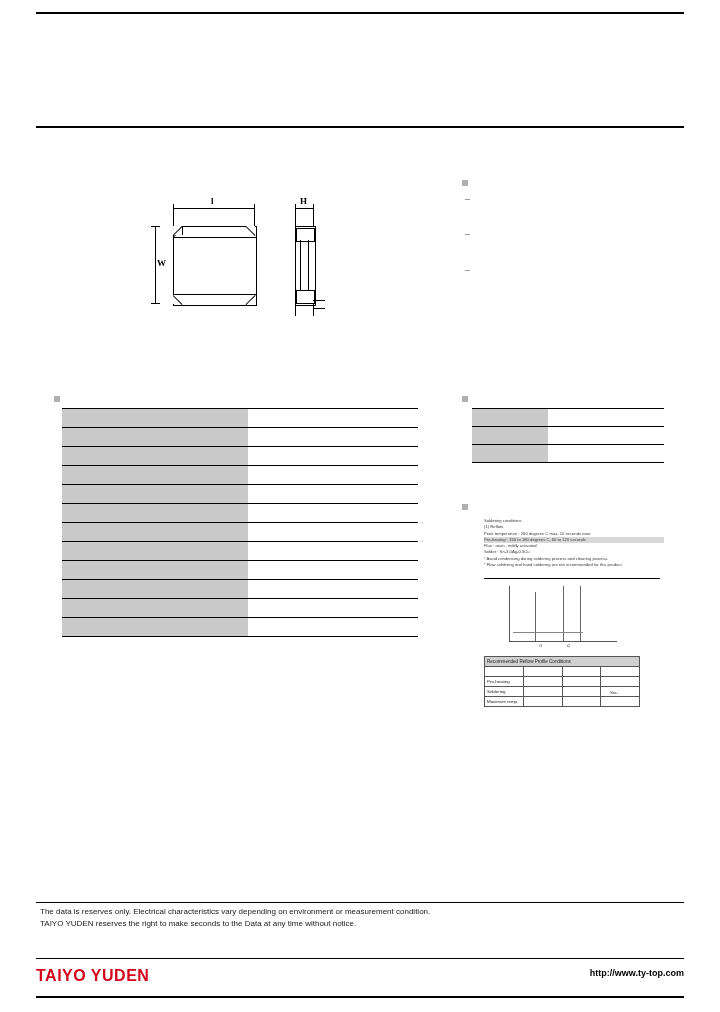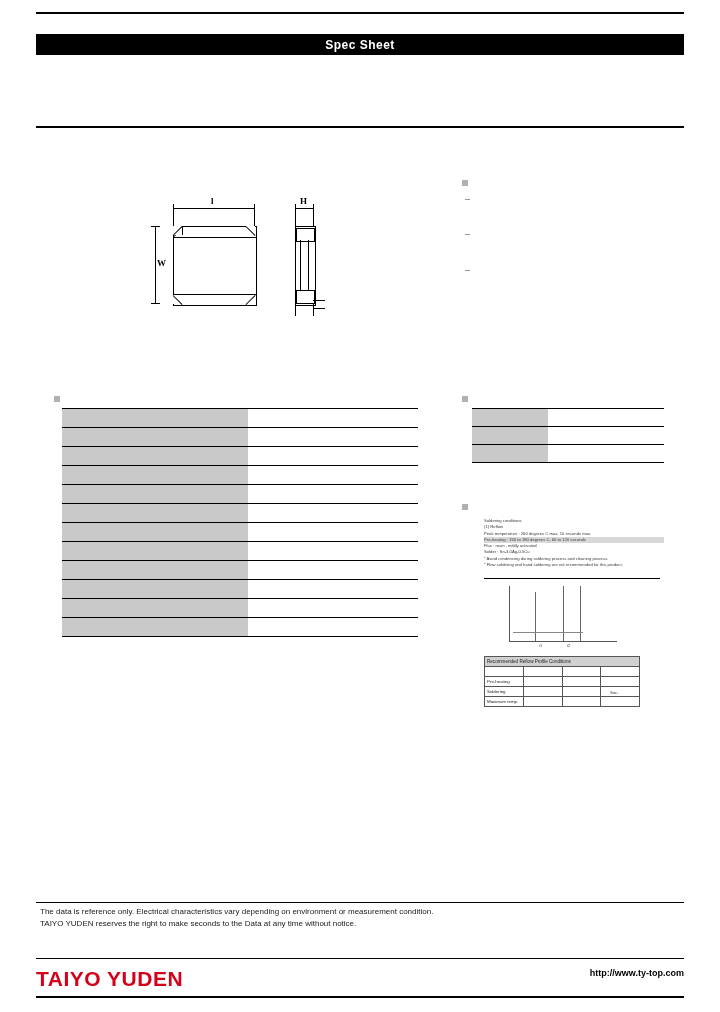--- a/index.html
+++ b/index.html
@@ -222,21 +222,21 @@
   }
   .footer-rule-bottom {
     position: absolute;
     left: 36px; top: 958px;
     width: 648px; height: 1px;
     background: #000;
   }
   .brand {
     position: absolute;
     left: 36px; top: 967px;
-    font-size: 21px;
+    font-size: 16px;
     font-weight: bold;
     color: #d4001a;
     letter-spacing: 0.5px;
     font-family: "Liberation Sans", sans-serif;
   }
   .url {
     position: absolute;
     right: 36px; top: 968px;
     font-size: 9px;
     font-weight: bold;
@@ -249,21 +249,20 @@
     background: #000;
   }
 </style>
 </head>
 <body>
 
 <div class="page">
 
   <div class="top-rule"></div>
 
-  <div class="title-bar">Spec Sheet</div>
 
   <div class="header-rule"></div>
 
   <div class="drawing">
 
     <div class="thinline" style="left:28px; top:12px; width:82px; height:1px;"></div>
     <div class="thinline" style="left:28px; top:8px; width:1px; height:9px;"></div>
     <div class="thinline" style="left:109px; top:8px; width:1px; height:9px;"></div>
     <div class="thinline" style="left:28px; top:17px; width:1px; height:14px;"></div>
     <div class="thinline" style="left:109px; top:17px; width:1px; height:14px;"></div>
@@ -443,21 +442,21 @@
         <td></td>
         <td></td>
         <td></td>
       </tr>
     </tbody>
   </table>
   <div style="position:absolute; left:610px; top:690px; font-size:4.4px; color:#333;">Sec.</div>
 
   <div class="footer-rule-top"></div>
   <div class="footer-text">
-    <div>The data is reference only. Electrical characteristics vary depending on environment or measurement condition.</div>
+    <div>The data is reserves only. Electrical characteristics vary depending on environment or measurement condition.</div>
     <div>TAIYO YUDEN reserves the right to make seconds to the Data at any time without notice.</div>
   </div>
   <div class="footer-rule-bottom"></div>
   <div class="brand">TAIYO YUDEN</div>
   <div class="url">http://www.ty-top.com</div>
   <div class="bottom-rule"></div>
 
 </div>
 
 </body></html>

